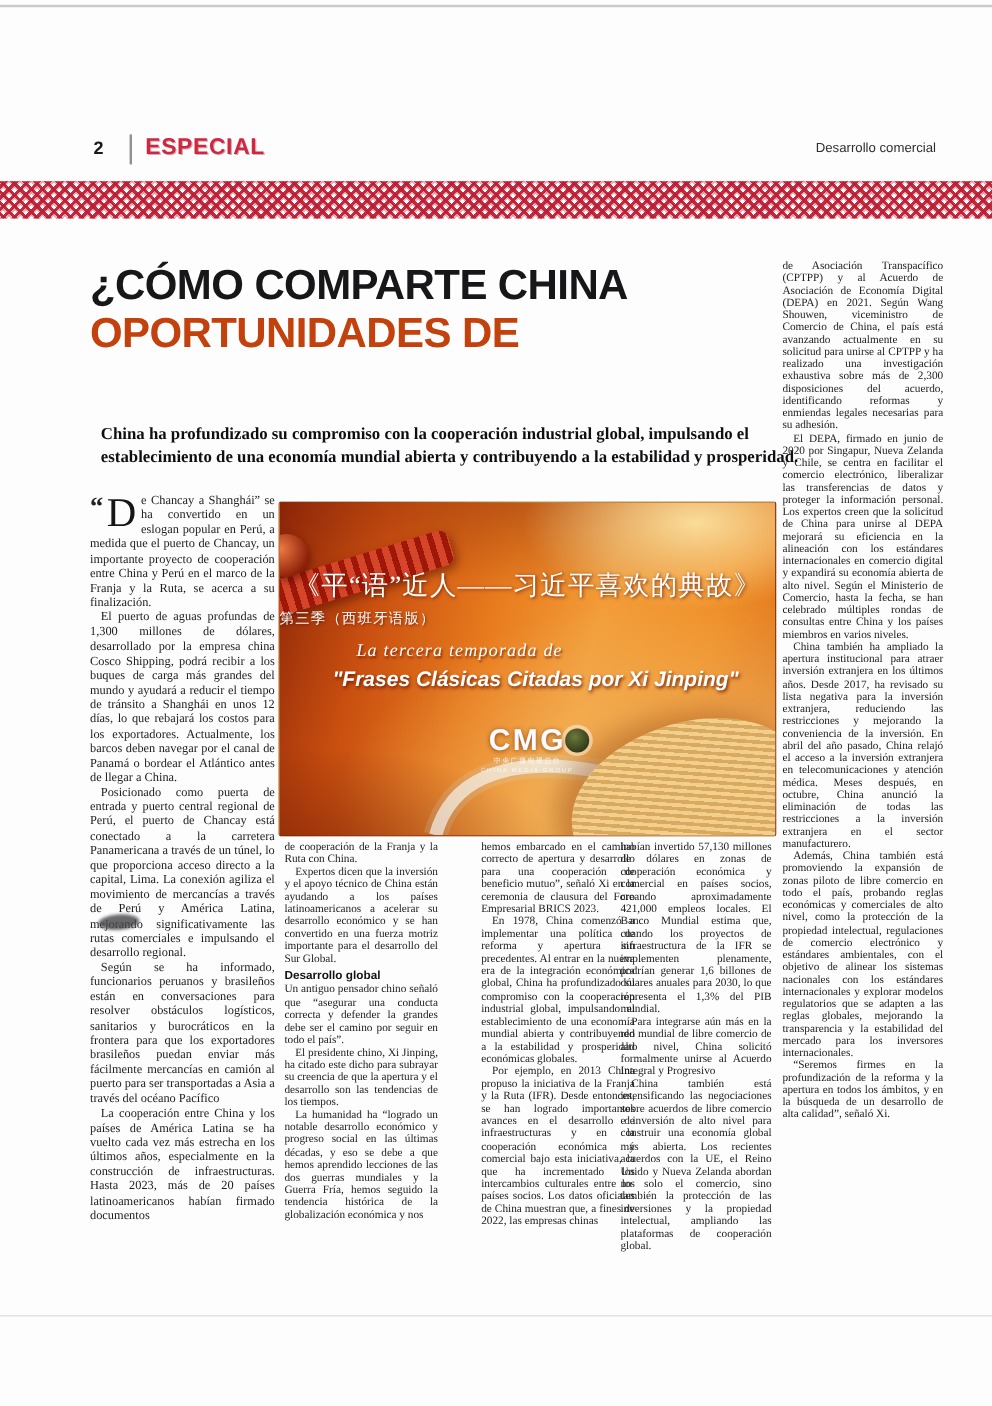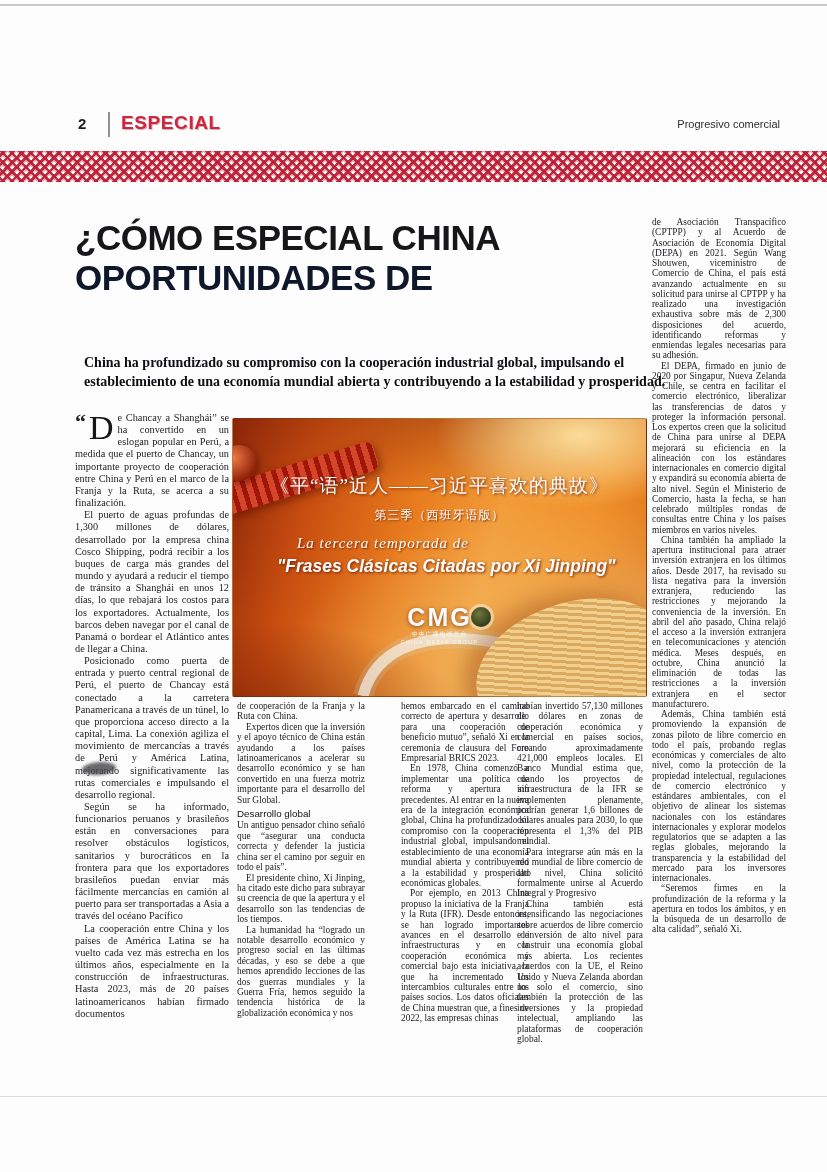--- a/index.html
+++ b/index.html
@@ -24,21 +24,21 @@
     background-image:
       repeating-linear-gradient(45deg, transparent 0 1.5px, rgba(186,30,52,.92) 1.5px 4px, transparent 4px 6.6px),
       repeating-linear-gradient(-45deg, transparent 0 1.5px, rgba(186,30,52,.92) 1.5px 4px, transparent 4px 6.6px),
       repeating-linear-gradient(45deg, rgba(236,118,134,.6) 0 3px, transparent 3px 6.6px),
       repeating-linear-gradient(-45deg, rgba(236,118,134,.6) 0 3px, transparent 3px 6.6px);}
 
   
   .headline{position:absolute;left:75px;top:218px;width:585px;
             font-family:"Liberation Sans",sans-serif;font-weight:bold;
             font-size:35px;line-height:40px;letter-spacing:-.5px;color:#17171a;}
-  .hl-red{color:#0f172a;}
+  .hl-red{color:#c2410c;}
   .standfirst{position:absolute;left:84px;top:353px;width:588px;margin:0;
               font-family:Liberation Serif, serif;font-weight:bold;
               font-size:14px;line-height:19px;color:#0f0f13;}
 
   
   .photo{position:absolute;left:232px;top:418px;width:413px;height:277px;overflow:hidden;
          border:1px solid rgba(90,40,10,.35);border-radius:2px;
          background:
            radial-gradient(200px 100px at 84% 6%, rgba(252,226,160,.95), rgba(252,226,160,0) 72%),
            radial-gradient(340px 150px at 55% -12%, rgba(122,30,8,.55), transparent 72%),
@@ -54,23 +54,23 @@
         box-shadow:2px 3px 6px rgba(80,10,0,.5);}
   .river{position:absolute;left:0;top:0;}
   .seal-circle{position:absolute;left:238px;top:188px;width:20px;height:20px;border-radius:50%;
         background:radial-gradient(circle at 40% 35%, #6d7a3c, #2c3516 80%);
         box-shadow:0 0 0 3px rgba(255,255,255,.45);}
   .book{position:absolute;right:-28px;bottom:-36px;width:200px;height:130px;
         border-radius:55% 45% 12% 12%;transform:rotate(-12deg);
         background:repeating-linear-gradient(16deg,#f3cf8e 0 3px,#d9a95f 3px 6px);
         box-shadow:-12px -8px 22px rgba(120,40,0,.35);}
   .cn-title{position:absolute;left:0;top:54px;width:100%;text-align:center;color:#fff;
-        font-size:19px;letter-spacing:1px;font-family:"Liberation Serif",serif;
+        font-size:22px;letter-spacing:1px;font-family:"Liberation Serif",serif;
         text-shadow:1px 1px 3px rgba(110,25,0,.9);}
-  .cn-sub{position:absolute;left:0;top:88px;width:100%;text-align:center;color:#fff;
+  .cn-sub{position:absolute;left:0;top:88px;width:100%;text-align:left;color:#fff;
         font-size:12px;letter-spacing:1px;text-shadow:1px 1px 2px rgba(110,25,0,.9);}
   .es-line1{position:absolute;left:64px;top:116px;color:#fff;font-style:italic;
         font-size:15px;letter-spacing:1px;font-family:"Liberation Serif",serif;
         text-shadow:1px 1px 2px rgba(110,25,0,.9);}
   .es-line2{position:absolute;left:44px;top:137px;color:#fff;font-style:italic;font-weight:bold;
         font-size:17.5px;font-family:"Liberation Sans",sans-serif;
         text-shadow:1px 1px 3px rgba(110,25,0,.95);}
   .cmg{position:absolute;left:0;top:186px;width:100%;text-align:center;color:#fbfbff;}
   .cmg-word{font-family:"Liberation Sans",sans-serif;font-weight:bold;font-size:25px;
         letter-spacing:2px;line-height:25px;text-shadow:0 1px 4px rgba(100,35,0,.7);}
@@ -81,40 +81,40 @@
   .col{position:absolute;text-align:justify;color:#1c1c20;}
   .col p{margin:0;font-family:Liberation Serif, serif;}
   .col .ind{text-indent:9px;}
   .c1{left:75px;top:412px;width:154px;height:700px;font-size:10.3px;line-height:12.15px;}
   .c2{left:237px;top:701px;width:128px;height:408px;font-size:9.4px;line-height:10.4px;}
   .c3{left:377px;top:701px;width:128px;height:408px;font-size:9.4px;line-height:10.4px;margin-left:24px;}
   .c4{left:517px;top:701px;width:126px;height:408px;font-size:9.4px;line-height:10.4px;}
   .c5{left:652px;top:217px;width:134px;height:892px;font-size:9.4px;line-height:10.25px;}
   .bigquote{float:left;font-size:22px;line-height:20px;font-weight:bold;margin-right:1px;color:#222;}
   .dropcap{float:left;font-size:34px;line-height:29px;padding:1px 4px 0 2px;color:#161616;}
-  .subhead{font-family:"Liberation Sans",sans-serif;font-weight:normal;font-size:9.8px;
+  .subhead{font-family:"Liberation Sans",sans-serif;font-weight:bold;font-size:9.8px;
            margin:4px 0 1px 0;color:#111;}
   .smudge{position:absolute;left:82px;top:762px;width:34px;height:13px;border-radius:50%;
           background:#48484c;opacity:.82;filter:blur(1.4px);transform:rotate(-4deg);}
 </style>
 </head>
 <body>
 
 <div class="canvas">
   <div class="hairline top"></div>
 
   <span class="pgnum">2</span>
   <span class="hdr-divider"></span>
   <span class="section">ESPECIAL</span>
-  <span class="supplement">Progresivo comercial</span>
+  <span class="supplement">Desarrollo comercial</span>
 
   <div class="band"></div>
 
   <div class="headline">
-    <div>¿CÓMO ESPECIAL CHINA</div>
+    <div>¿CÓMO COMPARTE CHINA</div>
     <div class="hl-red">OPORTUNIDADES DE</div>
   </div>
 
   <p class="standfirst">China ha profundizado su compromiso con la cooperación industrial global, impulsando el establecimiento de una economía mundial abierta y contribuyendo a la estabilidad y prosperidad.</p>
 
   <div class="photo">
     <svg class="river" width="413" height="277" viewBox="0 0 413 277">
       <path d="M130,277 C142,232 185,212 255,222 C325,232 355,248 413,232" stroke="rgba(255,255,255,.65)" stroke-width="11" fill="none"></path>
       <path d="M130,277 C142,232 185,212 255,222 C325,232 355,248 413,232" stroke="rgba(200,230,230,.45)" stroke-width="20" fill="none" opacity=".4"></path>
     </svg>
@@ -138,21 +138,21 @@
     <p class="ind">El puerto de aguas profundas de 1,300 millones de dólares, desarrollado por la empresa china Cosco Shipping, podrá recibir a los buques de carga más grandes del mundo y ayudará a reducir el tiempo de tránsito a Shanghái en unos 12 días, lo que rebajará los costos para los exportadores. Actualmente, los barcos deben navegar por el canal de Panamá o bordear el Atlántico antes de llegar a China.</p>
     <p class="ind">Posicionado como puerta de entrada y puerto central regional de Perú, el puerto de Chancay está conectado a la carretera Panamericana a través de un túnel, lo que proporciona acceso directo a la capital, Lima. La conexión agiliza el movimiento de mercancías a través de Perú y América Latina, mejorando significativamente las rutas comerciales e impulsando el desarrollo regional.</p>
     <p class="ind">Según se ha informado, funcionarios peruanos y brasileños están en conversaciones para resolver obstáculos logísticos, sanitarios y burocráticos en la frontera para que los exportadores brasileños puedan enviar más fácilmente mercancías en camión al puerto para ser transportadas a Asia a través del océano Pacífico</p>
     <p class="ind">La cooperación entre China y los países de América Latina se ha vuelto cada vez más estrecha en los últimos años, especialmente en la construcción de infraestructuras. Hasta 2023, más de 20 países latinoamericanos habían firmado documentos</p>
   </div>
 
   <div class="col c2">
     <p>de cooperación de la Franja y la Ruta con China.</p>
     <p class="ind">Expertos dicen que la inversión y el apoyo técnico de China están ayudando a los países latinoamericanos a acelerar su desarrollo económico y se han convertido en una fuerza motriz importante para el desarrollo del Sur Global.</p>
     <div class="subhead">Desarrollo global</div>
-    <p>Un antiguo pensador chino señaló que “asegurar una conducta correcta y defender la justicia china ser el camino por seguir en todo el país”.</p>
+    <p>Un antiguo pensador chino señaló que “asegurar una conducta correcta y defender la grandes debe ser el camino por seguir en todo el país”.</p>
     <p class="ind">El presidente chino, Xi Jinping, ha citado este dicho para subrayar su creencia de que la apertura y el desarrollo son las tendencias de los tiempos.</p>
     <p class="ind">La humanidad ha “logrado un notable desarrollo económico y progreso social en las últimas décadas, y eso se debe a que hemos aprendido lecciones de las dos guerras mundiales y la Guerra Fría, hemos seguido la tendencia histórica de la globalización económica y nos</p>
   </div>
 
   <div class="col c3">
     <p>hemos embarcado en el camino correcto de apertura y desarrollo para una cooperación de beneficio mutuo”, señaló Xi en la ceremonia de clausura del Foro Empresarial BRICS 2023.</p>
     <p class="ind">En 1978, China comenzó a implementar una política de reforma y apertura sin precedentes. Al entrar en la nueva era de la integración económica global, China ha profundizado su compromiso con la cooperación industrial global, impulsando el establecimiento de una economía mundial abierta y contribuyendo a la estabilidad y prosperidad económicas globales.</p>
     <p class="ind">Por ejemplo, en 2013 China propuso la iniciativa de la Franja y la Ruta (IFR). Desde entonces, se han logrado importantes avances en el desarrollo de infraestructuras y en la cooperación económica y comercial bajo esta iniciativa, la que ha incrementado los intercambios culturales entre los países socios. Los datos oficiales de China muestran que, a fines de 2022, las empresas chinas</p>
   </div>
 

